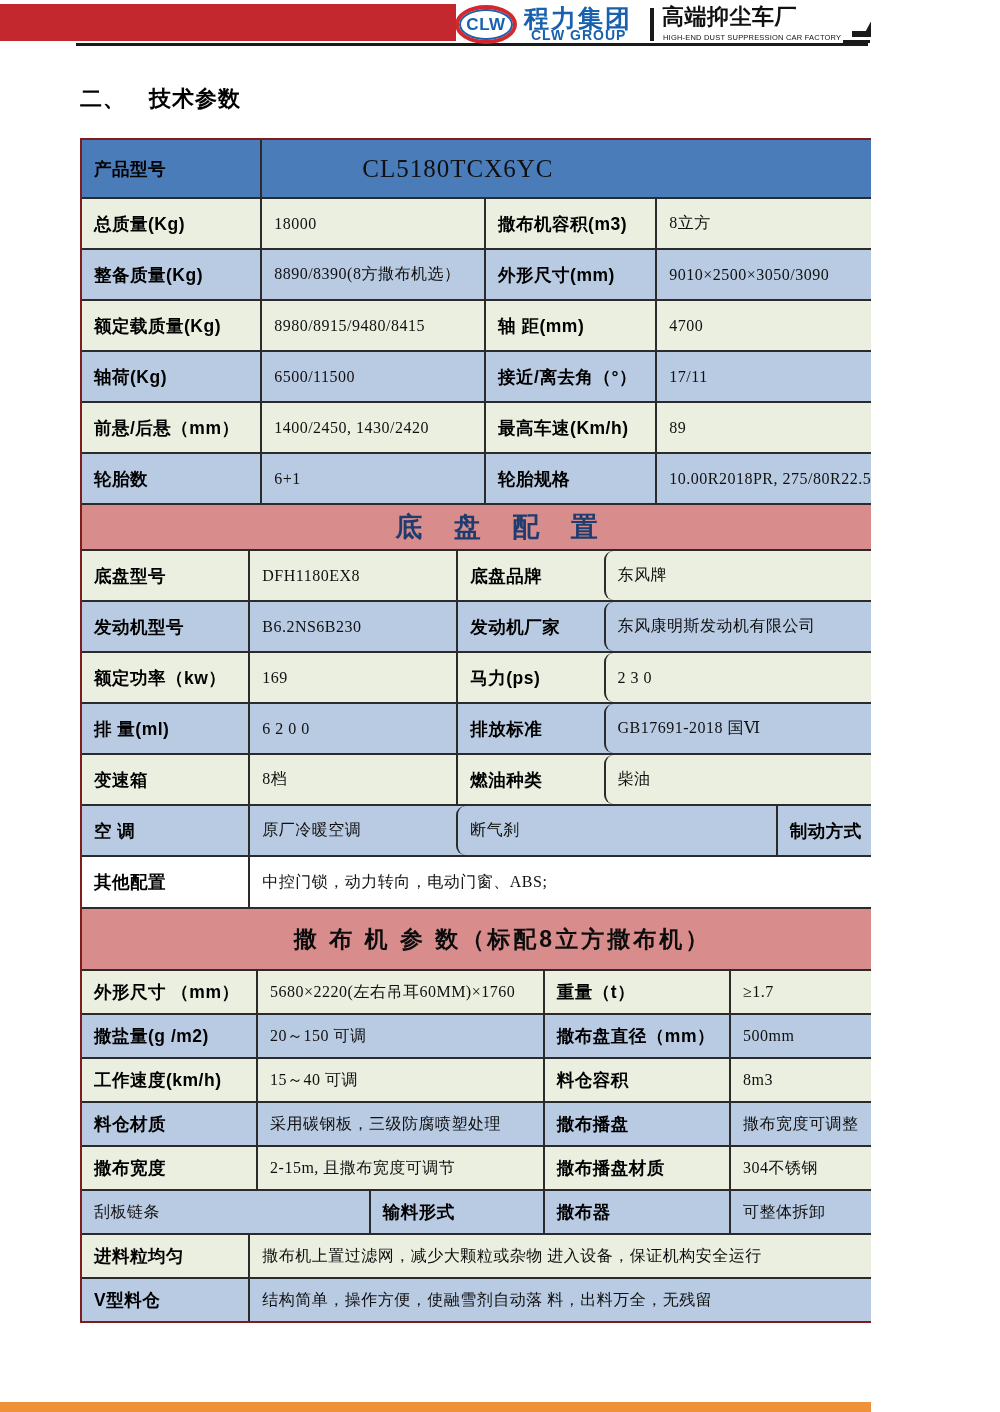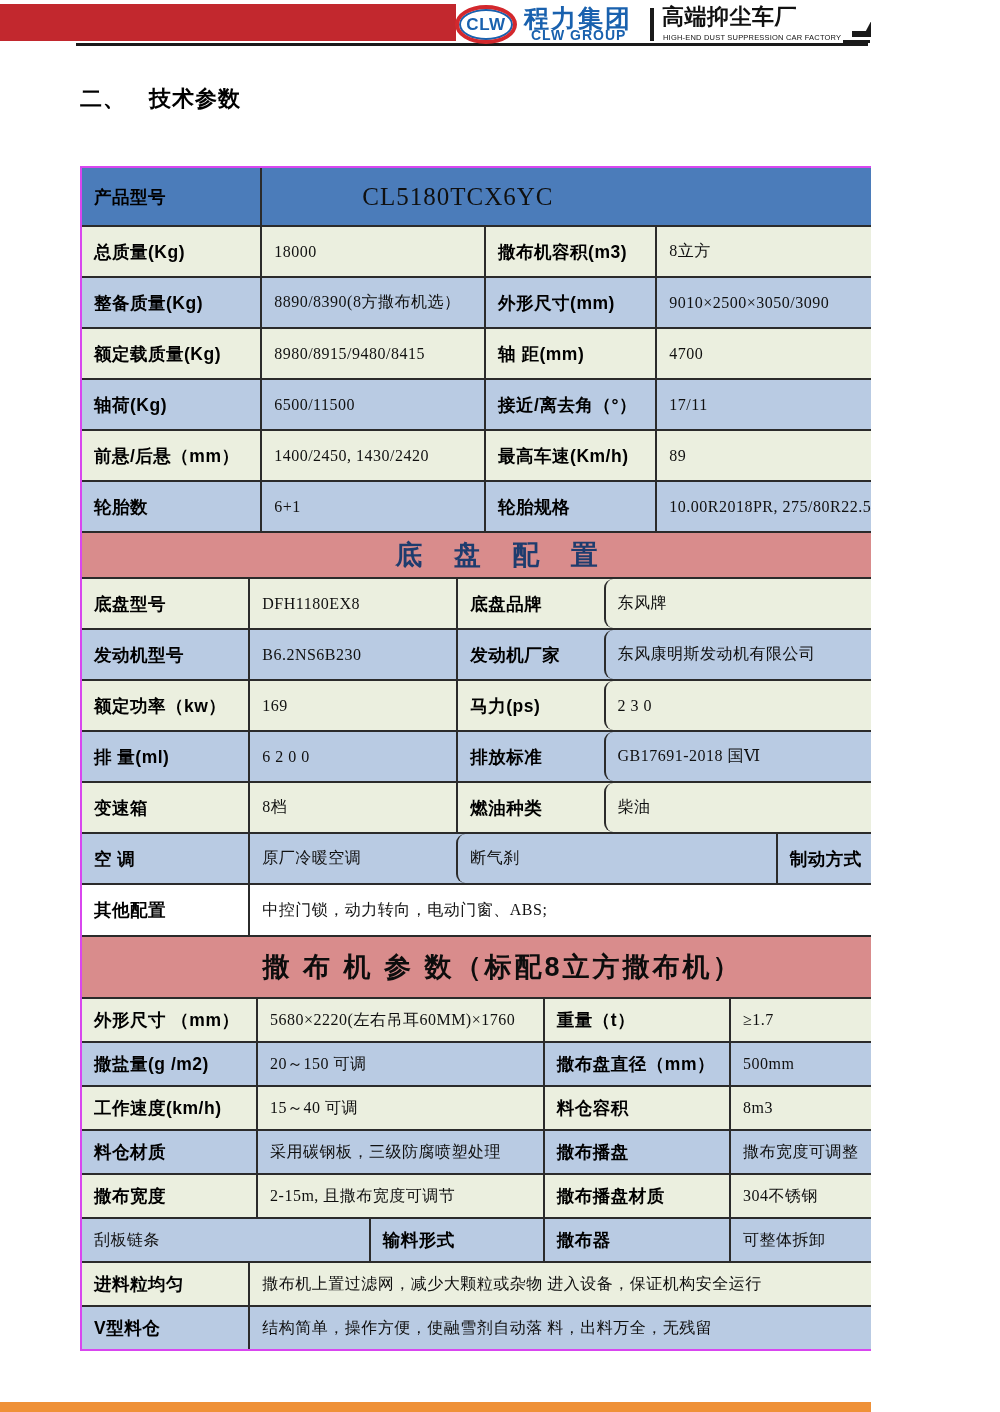--- a/index.html
+++ b/index.html
@@ -28,21 +28,21 @@
   .sw-diag { position:absolute; left:30px; top:2px; width:14px; height:31px; background:#1a1a1a; transform:skewX(-28deg); }
   .sw-bar  { position:absolute; left:9px;  top:31px; width:131px; height:6px; background:#1a1a1a; }
   .sw-tail { position:absolute; left:0;    top:40px; width:27px; height:3px; background:#1a1a1a; }
   .sw-slash { position:absolute; top:2px; width:11px; height:24px; background:#d3282d; transform:skewX(-28deg); }
   .sw-s1 { left:52px; } .sw-s2 { left:75px; } .sw-s3 { left:98px; }
 
   
   .page-title { position:absolute; left:80px; top:84px; font-size:22px; font-weight:bold; color:#000; letter-spacing:1px; }
 
   
-  .tbl { position:absolute; left:80px; top:138px; width:845px; border:2px solid #d946ef; background:#1d4ed8;margin-top:28px; }
+  .tbl { position:absolute; left:80px; top:138px; width:845px; border:2px solid #7f1d1d; background:#1d4ed8; }
   .row { display:flex; border-top:2px solid #2b2b2b; }
   .row:first-child { border-top:none; }
   .cell { display:flex; align-items:center; padding-left:12px; overflow:hidden; }
   .cell + .cell { border-left:2px solid #2b2b2b; }
   .lab { font-weight:700; font-size:17.5px; color:#000; letter-spacing:0.5px; white-space:pre; }
   .val { font-family:"Liberation Serif","DejaVu Serif",serif; font-size:16px; color:#101010; letter-spacing:0.5px; white-space:pre; }
 
   .bg-cream { background:#ebefdf;text-align:center; }
   .bg-blue  { background:#b9cbe3; }
   .bg-white { background:#ffffff; }
@@ -50,21 +50,21 @@
   .r-model { height:57px; background:#4b7cba; }
   .r-model .c1 { width:179px; }
   .r-model .c2 { width:666px; justify-content:center; padding-left:0; padding-right:269px; }
   .r-model .val { font-size:25px; letter-spacing:1px; }
 
   .sec1 .c1 { width:179px; } .sec1 .c2 { width:225px; } .sec1 .c3 { width:172px; } .sec1 .c4 { width:269px; }
   .sec1 { height:51px; }
 
   .banner { display:flex; align-items:center; justify-content:center; background:#d98c8c; border-top:2px solid #2b2b2b; }
   .banner1 { height:46px; color:#1e3c6e; font-size:27px; font-weight:bold; letter-spacing:12px; }
-  .banner2 { height:62px; color:#0d0d0d; font-size:27px; font-weight:bold; letter-spacing:3px; }
+  .banner2 { height:62px; color:#0d0d0d; font-size:23px; font-weight:bold; letter-spacing:3px; }
 
   .sec2 .c1 { width:167px; } .sec2 .c2 { width:209px; } .sec2 .c3 { width:148px; } .sec2 .c4 { width:321px;border-radius:9px; }
   .sec2 { height:51px; }
   .r-other { height:52px; }
   .r-other .c1 { width:167px; } .r-other .c2 { width:678px; }
 
   .sec3 .c1 { width:167px; } .sec3 .c2 { width:289px; } .sec3 .c3 { width:180px; } .sec3 .c4 { width:209px; }
   .sec3 { height:44px;gap:19px; }
   .r-full { height:44px; }
   .r-full .c1 { width:167px; } .r-full .c2 { width:678px; }

